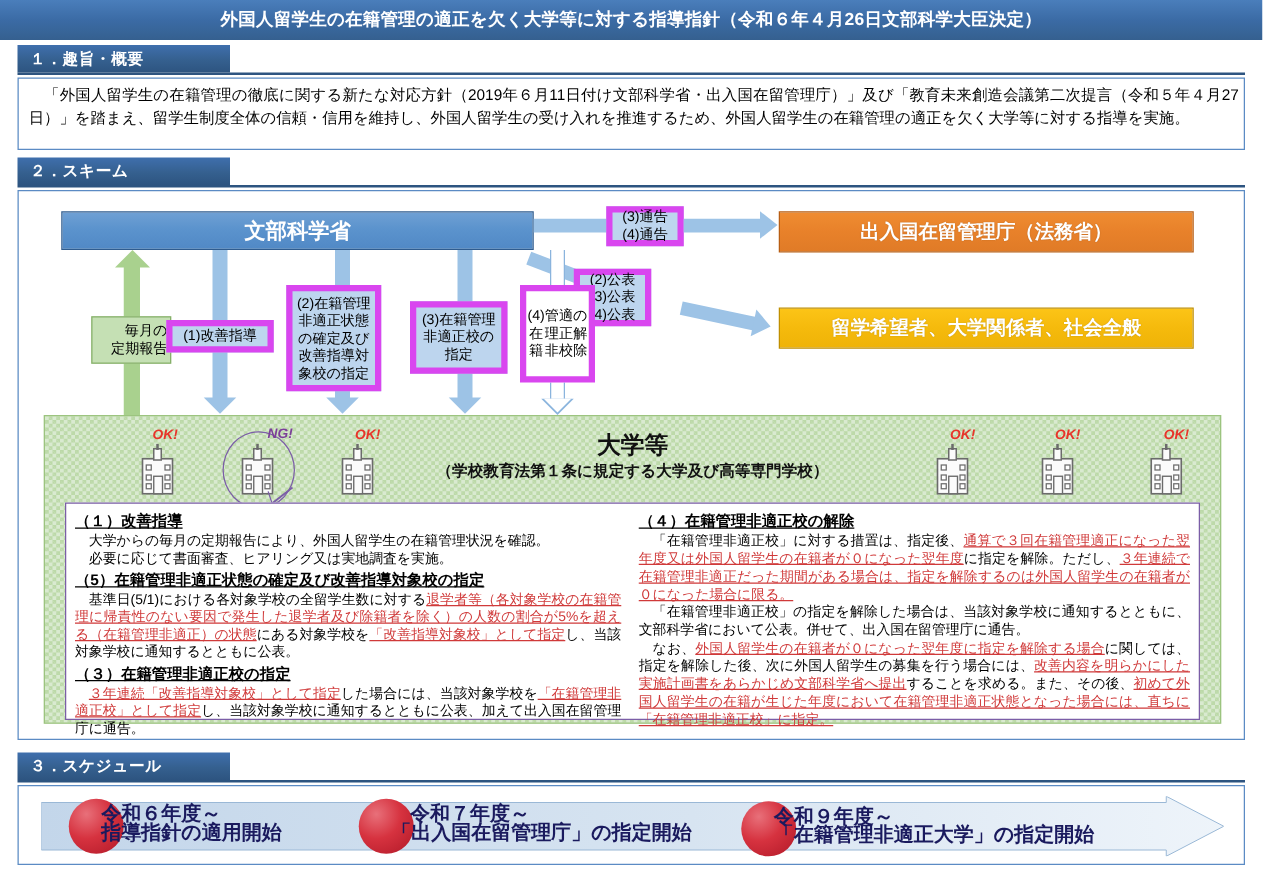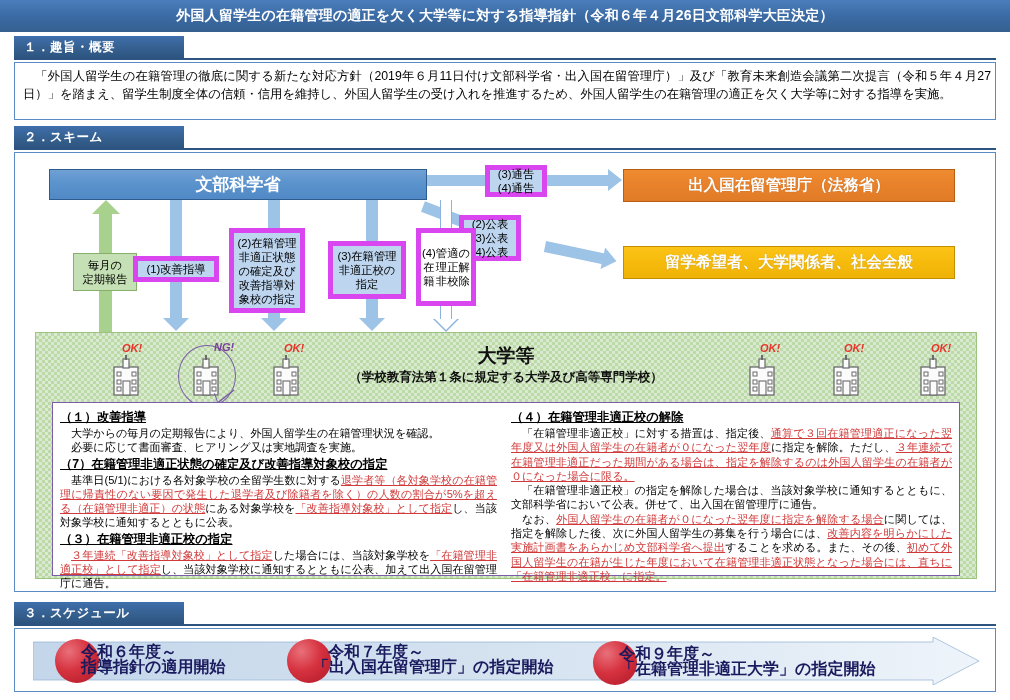--- a/index.html
+++ b/index.html
@@ -82,20 +82,21 @@
     border: 5px solid #d946ef;
     font-size: 11.3px; line-height: 14px; color: #000;
     display: flex; align-items: center; justify-content: center;
     text-align: center;
     padding: 1px 2px;
   }
   .lbl-white { background: #ffffff; }
   .lbl-green {
     background: #c5e0b4; border: 1px solid #86b06a;
     color: #000;
+    align-items: flex-end;
   }
 
   
   .arrow-down {
     position: absolute; width: 12px;
     background: #9dc3e6;
   }
   .arrow-down::after {
     content: ""; position: absolute; left: -7px; bottom: -12px;
     border-left: 13px solid transparent; border-right: 13px solid transparent;
@@ -364,21 +365,21 @@
       <svg style="position:absolute; left:110px; top:55px; width:90px; height:18px;">
         <polyline points="88,2 70,16 0,16" fill="none" stroke="#7b5ea7" stroke-width="1.4"></polyline>
       </svg>
     </div>
 
     <div class="detail-box">
       <div class="detail-col left">
         <div class="dt-h">（１）改善指導</div>
         <div class="dt-p">大学からの毎月の定期報告により、外国人留学生の在籍管理状況を確認。</div>
         <div class="dt-p">必要に応じて書面審査、ヒアリング又は実地調査を実施。</div>
-        <div class="dt-h">（7）在籍管理非適正状態の確定及び改善指導対象校の指定</div>
+        <div class="dt-h">（5）在籍管理非適正状態の確定及び改善指導対象校の指定</div>
         <div class="dt-p">
           <span>基準日(5/1)における各対象学校の全留学生数に対する</span><span class="hl">退学者等（各対象学校の在籍管理に帰責性のない要因で発生した退学者及び除籍者を除く）の人数の割合が5%を超える（在籍管理非適正）の状態</span><span>にある対象学校を</span><span class="hl">「改善指導対象校」として指定</span><span>し、当該対象学校に通知するとともに公表。</span>
         </div>
         <div class="dt-h">（３）在籍管理非適正校の指定</div>
         <div class="dt-p">
           <span class="hl">３年連続「改善指導対象校」として指定</span><span>した場合には、当該対象学校を</span><span class="hl">「在籍管理非適正校」として指定</span><span>し、当該対象学校に通知するとともに公表、加えて出入国在留管理庁に通告。</span>
         </div>
       </div>
       <div class="detail-col right">
         <div class="dt-h">（４）在籍管理非適正校の解除</div>

